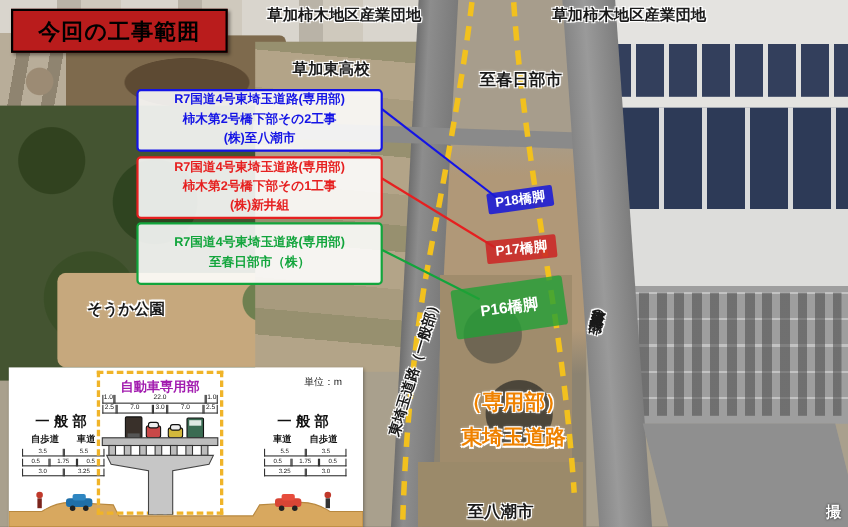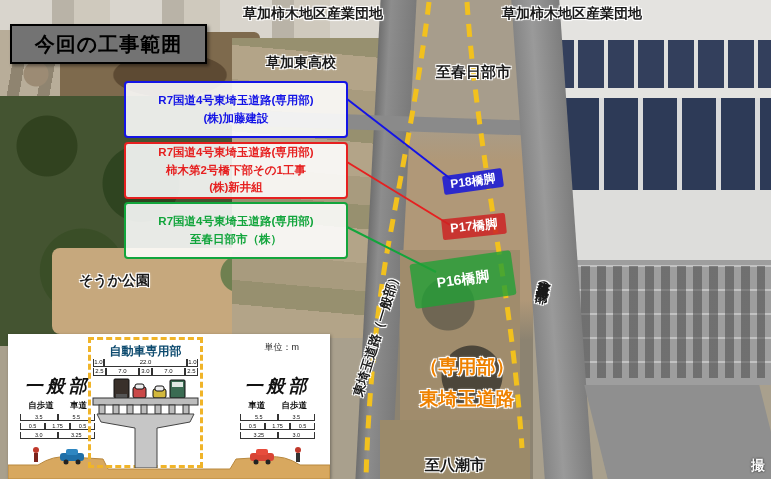--- a/index.html
+++ b/index.html
@@ -72,21 +72,21 @@
     transform:rotate(-73deg);transform-origin:center;}
   .lbl-road-gr{left:538px;top:272px;font-size:13px;writing-mode:vertical-rl;
     transform:rotate(13deg);transform-origin:top center;letter-spacing:1px;}
   .lbl-senyou{left:408px;top:351px;width:118px;text-align:center;font-size:19px;font-weight:bold;
     color:#ef8200;line-height:1.7;
     text-shadow:-1px -1px 0 #fff,1px -1px 0 #fff,-1px 1px 0 #fff,1px 1px 0 #fff,0 0 3px #fff;}
   .lbl-credit{left:751px;top:457px;font-size:14px;font-weight:bold;color:#fff;
     text-shadow:0 0 2px #000;}
 
   
-  .title-box{left:10px;top:24px;width:197px;height:40px;background:#737373;border:2px solid #000;
+  .title-box{left:10px;top:8px;width:197px;height:40px;background:#b91c1c;border:2px solid #000;
     box-shadow:2px 2px 3px rgba(0,0,0,.4);display:flex;align-items:center;justify-content:center;
     font-size:20px;font-weight:bold;color:#000;letter-spacing:1px;}
 
   
   .callout{left:124px;width:224px;height:57px;background:rgba(255,255,255,.88);
     border-radius:4px;display:flex;flex-direction:column;align-items:center;justify-content:center;
     font-weight:bold;font-size:11.5px;line-height:1.55;text-align:center;}
   .co-blue{top:81px;border:2px solid #1414e6;color:#1414e6;}
   .co-red{top:142px;border:2px solid #e62020;color:#e62020;}
   .co-green{top:202px;border:2px solid #12a53c;color:#12a53c;}
@@ -96,33 +96,33 @@
     border-radius:2px;}
   .pier-18{left:443px;top:172px;width:60px;height:19px;background:rgba(25,25,215,.88);
     transform:rotate(-8deg);font-size:12px;}
   .pier-17{left:442px;top:216px;width:64px;height:21px;background:rgba(205,35,35,.85);
     transform:rotate(-6deg);font-size:12.5px;}
   .pier-16{left:412px;top:257px;width:102px;height:45px;background:rgba(32,160,52,.78);
     transform:rotate(-8deg);font-size:14px;border-radius:3px;}
 
   
   .panel{left:8px;top:334px;width:322px;height:145px;background:#fff;box-shadow:1px 1px 3px rgba(0,0,0,.35);}
-  .panel .unit{position:absolute;right:31px;top:7px;font-size:9px;color:#222;}
+  .panel .unit{position:absolute;right:19px;top:7px;font-size:9px;color:#222;}
   .dash-box{position:absolute;left:80px;top:3px;width:115px;height:131px;
     border:3px dashed #f0b429;}
   .dash-title{position:absolute;left:0;top:3px;width:100%;text-align:center;
-    font-size:12px;font-weight:bold;color:#0c4a6e;}
+    font-size:12px;font-weight:bold;color:#a21caf;}
   .dimrow{position:absolute;display:flex;font-size:6px;color:#111;}
   .dimrow span{border-bottom:1px solid #333;border-left:1px solid #333;border-right:1px solid #333;
     text-align:center;line-height:1.1;}
   .dims-top{left:2px;top:19px;width:105px;}
   .dims-mid{left:2px;top:28px;width:105px;}
   .bridge-svg{position:absolute;left:0;top:38px;}
   .side{position:absolute;width:75px;text-align:center;color:#111;}
-  .side .t1{font-size:18px;font-weight:bold;letter-spacing:4px;font-style:italic;}
+  .side .t1{font-size:13px;font-weight:bold;letter-spacing:4px;}
   .side .t2{display:flex;justify-content:space-around;font-size:8.5px;font-weight:bold;margin-top:2px;}
   .side-l{left:12px;top:40px;}
   .side-r{left:232px;top:40px;}
   .sdim{display:flex;font-size:5.5px;color:#111;margin-top:2px;}
   .sdim span{border-bottom:1px solid #333;border-left:1px solid #333;border-right:1px solid #333;
     text-align:center;line-height:1.1;flex:1;}
   .ground-svg{position:absolute;left:0;bottom:0;}
 </style>
 </head>
 <body>
@@ -170,21 +170,22 @@
   <div class="abs lbl-credit">撮</div>
 
   <svg class="overlay" width="771" height="479">
     <line x1="347" y1="99" x2="452" y2="180" stroke="#1414e6" stroke-width="2"></line>
     <line x1="347" y1="162" x2="450" y2="225" stroke="#e62020" stroke-width="2"></line>
     <line x1="347" y1="227" x2="436" y2="272" stroke="#12a53c" stroke-width="2"></line>
   </svg>
 
   <div class="abs callout co-blue">
     <div>R7国道4号東埼玉道路(専用部)</div>
-    <div>(株)加藤建設</div>
+    <div>柿木第2号橋下部その2工事</div>
+    <div>(株)至八潮市</div>
   </div>
   <div class="abs callout co-red">
     <div>R7国道4号東埼玉道路(専用部)</div>
     <div>柿木第2号橋下部その1工事</div>
     <div>(株)新井組</div>
   </div>
   <div class="abs callout co-green">
     <div>R7国道4号東埼玉道路(専用部)</div>
     <div>至春日部市（株）</div>
   </div>

